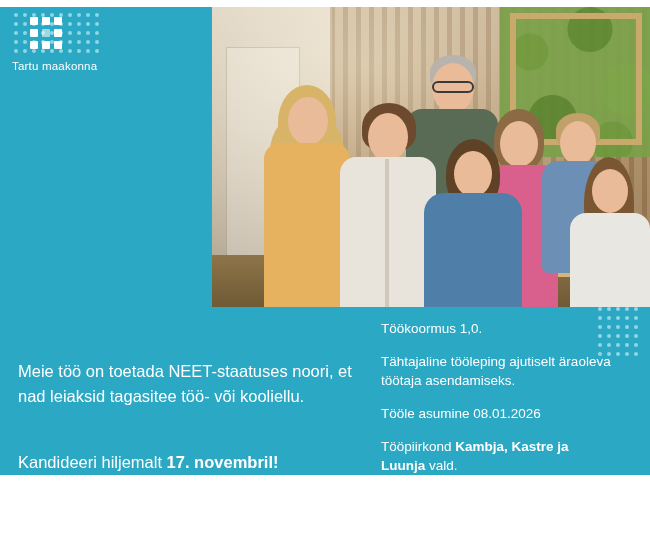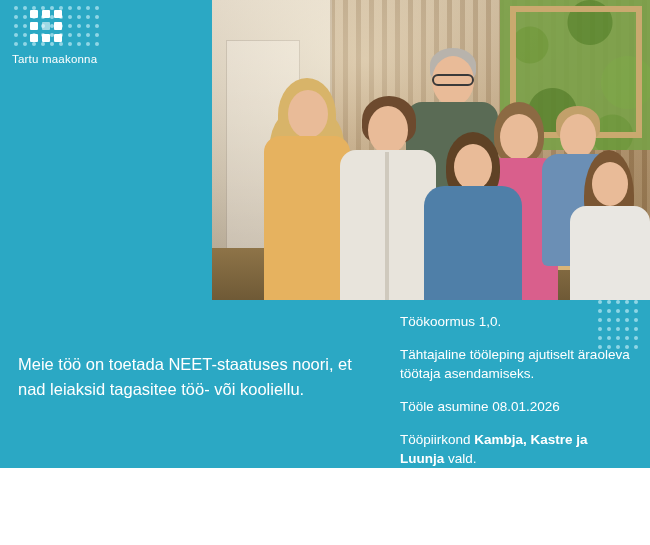--- a/index.html
+++ b/index.html
@@ -3,21 +3,21 @@
 <meta charset="utf-8">
 <style>
   * { box-sizing: border-box; }
   html, body { margin:0; padding:0; }
   body {
     width:650px; height:545px;
     font-family: "Liberation Sans", sans-serif;
     background:#ffffff;
     overflow:hidden;
   }
-  .poster { position:relative; width:650px; height:468px; overflow:hidden; background:#2ca8c6; }
+  .poster { position:relative; width:650px; height:468px; overflow:hidden; background:#2ca8c6;margin-top:7px; }
 
   
   .photo {
     position:absolute; left:212px; top:0; width:438px; height:300px;
     overflow:hidden;
     background:linear-gradient(180deg,#cbb79a 0%, #b89c78 45%, #9e8660 100%);
   }
   
   .slats { position:absolute; inset:0; }
   .slat { position:absolute; top:0; bottom:0; width:5px; background:rgba(120,88,50,.40); }
@@ -115,21 +115,21 @@
 
   
   .headline { position:absolute; left:18px; top:140px; width:340px; color:#ffffff; font-weight:700;
     font-size:30px; line-height:36px; letter-spacing:.5px; }
   .sub1 { position:absolute; left:18px; top:282px; width:350px; color:#ffffff; font-weight:700; font-size:17.5px; line-height:24px; }
   .sub2 { position:absolute; left:18px; top:352px; width:348px; color:#ffffff; font-size:16.5px; line-height:25px; }
   .sub3 { position:absolute; left:18px; top:446px; width:360px; color:#ffffff; font-size:16.5px; }
   .sub3 b { font-weight:700; }
   .info-line { color:#ffffff; font-size:13.5px; line-height:19px; }
   .info-line b { font-weight:700; }
-  .info-wrap { position:absolute; left:400px; top:312px; width:234px; }
+  .info-wrap { position:absolute; left:381px; top:312px; width:234px; }
   .info-wrap > div { margin-bottom:14px; }
 
   .contact { position:absolute; left:18px; top:505px; color:#ffffff; font-size:12.5px; }
 
   
   .footer { position:absolute; left:0; top:490px; width:650px; height:55px; background:#ffffff; }
   .crest { position:absolute; }
   .crest-shape { width:100%; height:100%; }
 
   .footer-logo-text { font-size:6.5px; line-height:8px; color:#1a1a1a; }
@@ -316,20 +316,23 @@
       <span style="left: 0px; top: 24px; width: 8px; height: 8px;"></span>
       <span style="left: 12px; top: 24px; width: 8px; height: 8px;"></span>
       <span style="left: 24px; top: 24px; width: 8px; height: 8px;"></span>
       <span style="left: 12px; top: 12px; width: 8px; height: 8px; opacity: 0.55;"></span>
     </div>
   <div class="logo-text">
     <div>Tartu maakonna</div>
   </div>
 
   <div class="sub2">Meie töö on toetada NEET-staatuses noori, et nad leiaksid tagasitee töö- või kooliellu.</div>
+  <div class="sub3">
+    <span>Kandideeri hiljemalt </span><b>17. novembril!</b>
+  </div>
   <div class="contact">Lisainfo: www.tartumaa.ee</div>
 
   <div class="info-wrap">
     <div class="info-line">Töökoormus 1,0.</div>
     <div class="info-line">Tähtajaline tööleping ajutiselt äraoleva töötaja asendamiseks.</div>
     <div class="info-line">Tööle asumine 08.01.2026</div>
     <div class="info-line">
       <span>Tööpiirkond </span><b>Kambja, Kastre ja Luunja</b><span> vald.</span>
     </div>
   </div>

